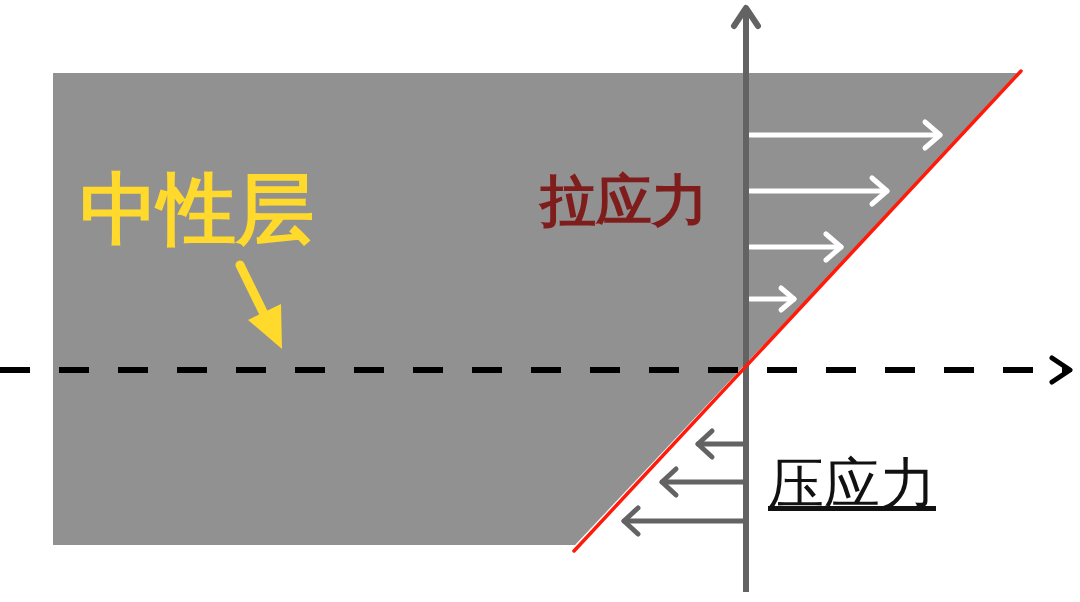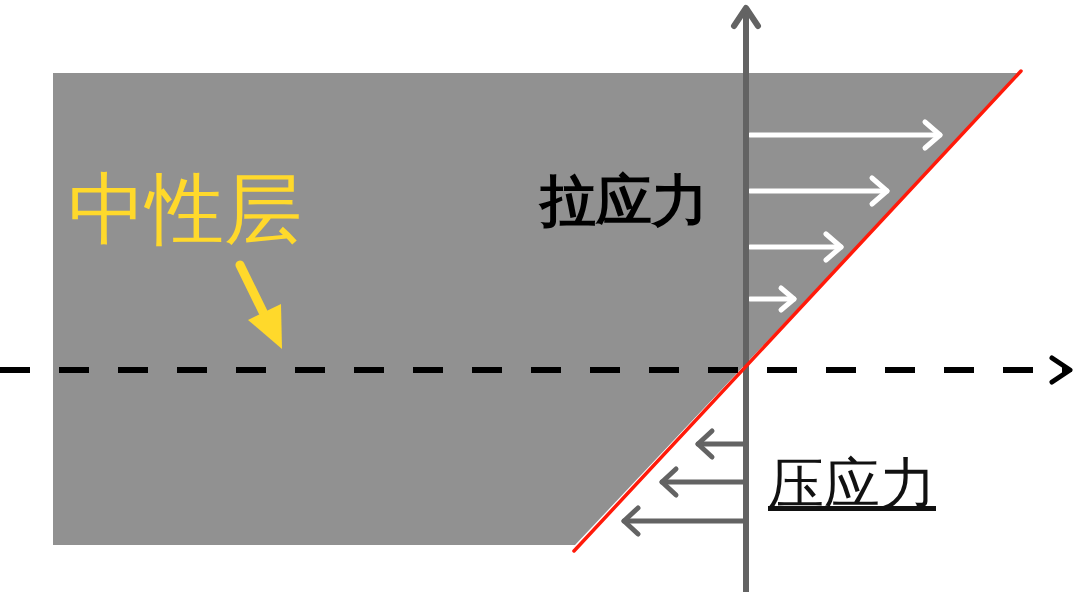--- a/index.html
+++ b/index.html
@@ -1,20 +1,20 @@
 <!DOCTYPE html>
 <html><head>
 <meta charset="utf-8">
 <style>
   html, body { margin: 0; padding: 0; background: #ffffff; }
   body { width: 1080px; height: 602px; overflow: hidden; position: relative;
          font-family: "DejaVu Sans", "Liberation Sans", sans-serif; }
   #diagram { position: absolute; left: 0; top: 0; }
   .label { position: absolute; white-space: nowrap; line-height: 1; }
-  .neutral-label { left: 68px; top: 170px; font-size: 78px; font-weight: normal; }
+  .neutral-label { left: 80px; top: 170px; font-size: 78px; font-weight: bold; }
   .tension-label { left: 540px; top: 173px; font-size: 56px; font-weight: bold; }
   .compression-label { left: 768px; top: 456px; font-size: 56px; text-decoration: underline; }
 </style>
 </head>
 <body>
 
 <svg id="diagram" width="1080" height="602" viewBox="0 0 1080 602" xmlns="http://www.w3.org/2000/svg">
 
   <polygon points="53,73 1020,73 575,545 53,545" fill="#919191"></polygon>
 
@@ -46,14 +46,14 @@
 
   <line x1="574" y1="551" x2="1021" y2="71" stroke="#FF1A0A" stroke-width="3.5" stroke-linecap="round"></line>
 
   <g>
     <line x1="240" y1="265" x2="263" y2="312" stroke="#FFD92B" stroke-width="9" stroke-linecap="round"></line>
     <polygon points="248,320 281,304 282,349" fill="#FFD92B"></polygon>
   </g>
 </svg>
 
 <div class="label neutral-label" style="color:#FFD92B;">中性层</div>
-<div class="label tension-label" style="color:#000000;">拉应力</div>
+<div class="label tension-label" style="color:#7f1d1d;">拉应力</div>
 <div class="label compression-label" style="color:#111111;">压应力</div>
 
 </body></html>

